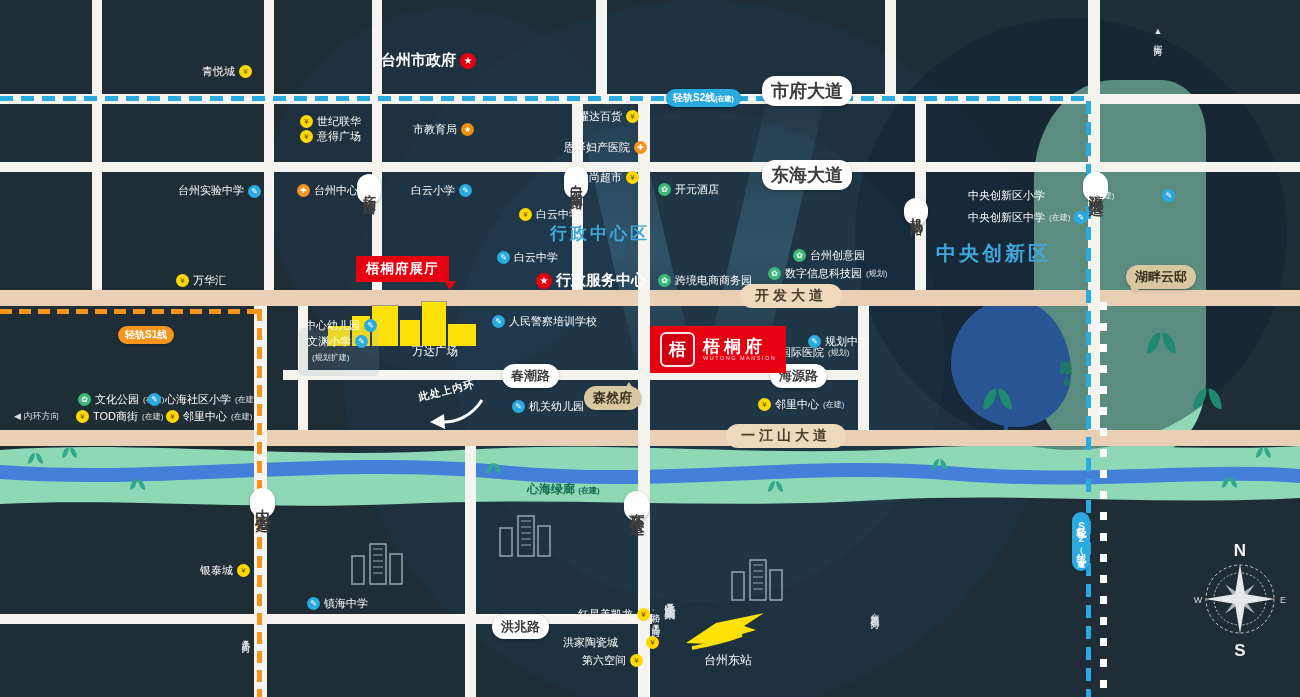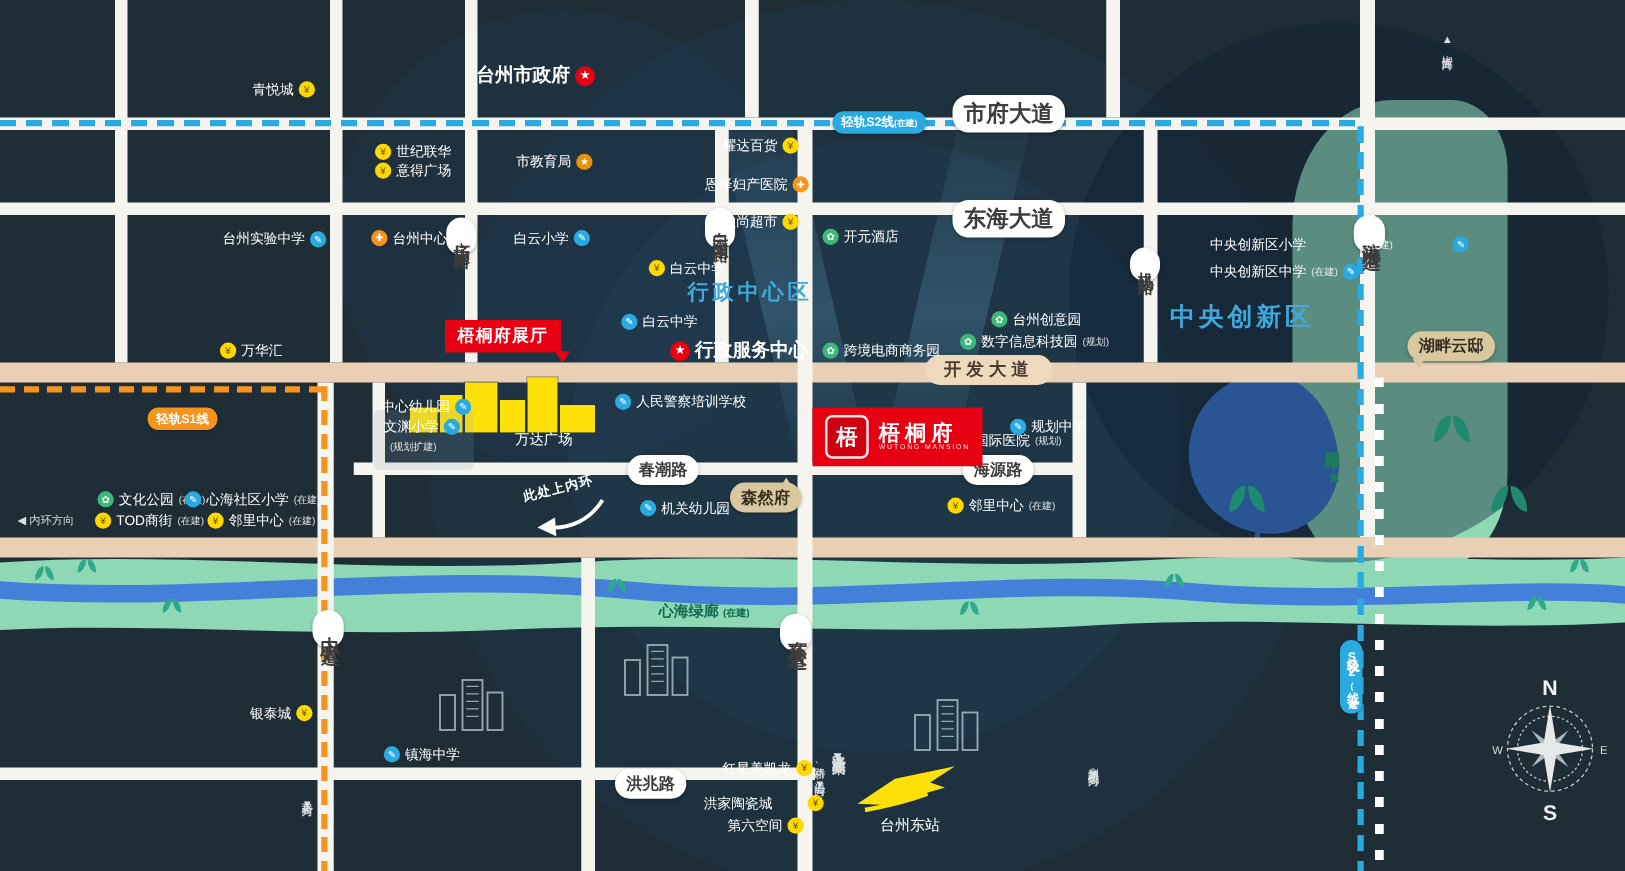--- a/index.html
+++ b/index.html
@@ -212,20 +212,21 @@
       <i class="r"></i>
     </div>
   <div class="sprout tree" style="left:1200px;top:392px;">
       <i class="l"></i>
       <i class="r"></i>
     </div>
 
   <div class="cap md" style="left:762px;top:76px;">市府大道</div>
   <div class="cap md" style="left:762px;top:160px;">东海大道</div>
   <div class="cap big" style="left:740px;top:284px;">开发大道</div>
+  <div class="cap big" style="left:726px;top:424px;">一江山大道</div>
   <div class="cap" style="left:502px;top:364px;">春潮路</div>
   <div class="cap" style="left:770px;top:364px;">海源路</div>
   <div class="cap" style="left:492px;top:615px;">洪兆路</div>
   <div class="cap vert" style="left:357px;top:174px;">广场南路</div>
   <div class="cap vert" style="left:564px;top:166px;">白云山南路</div>
   <div class="cap vert" style="left:904px;top:198px;">机场路</div>
   <div class="cap vert vmd" style="left:1083px;top:172px;">疏港大道</div>
   <div class="cap vert vmd" style="left:250px;top:488px;">中心大道</div>
   <div class="cap vert vmd" style="left:624px;top:491px;">东环大道</div>
 

